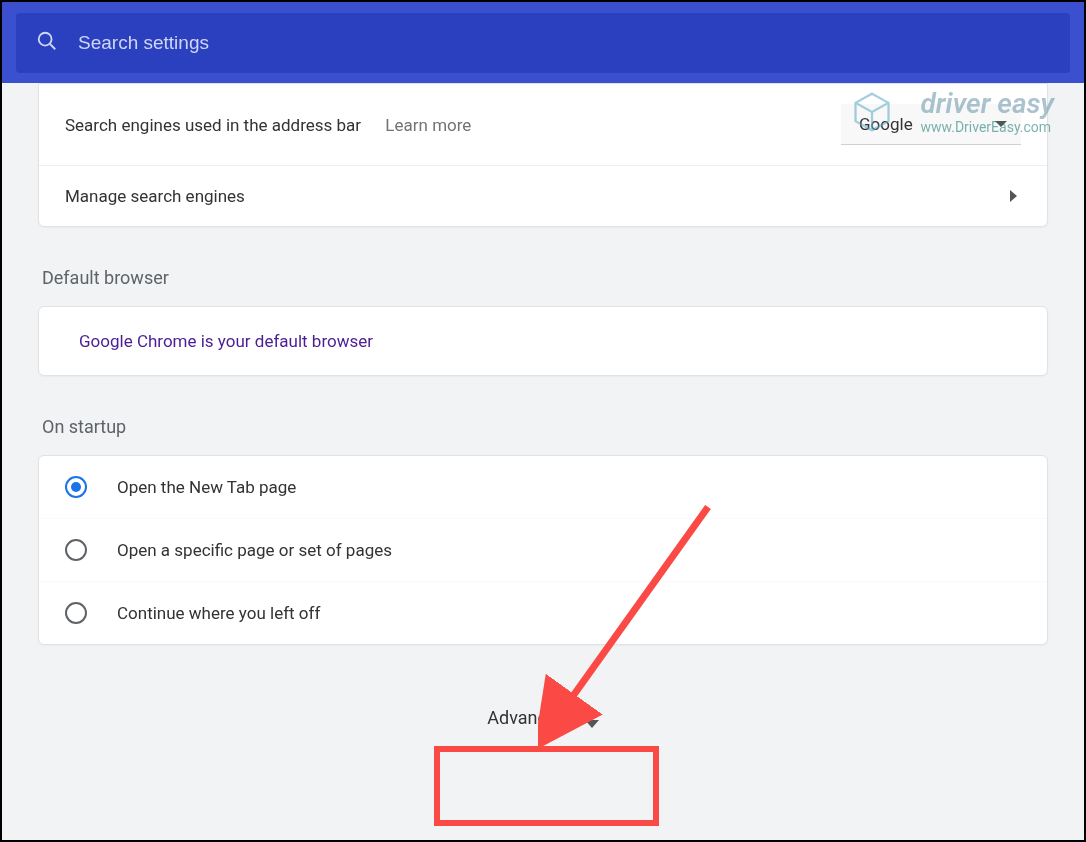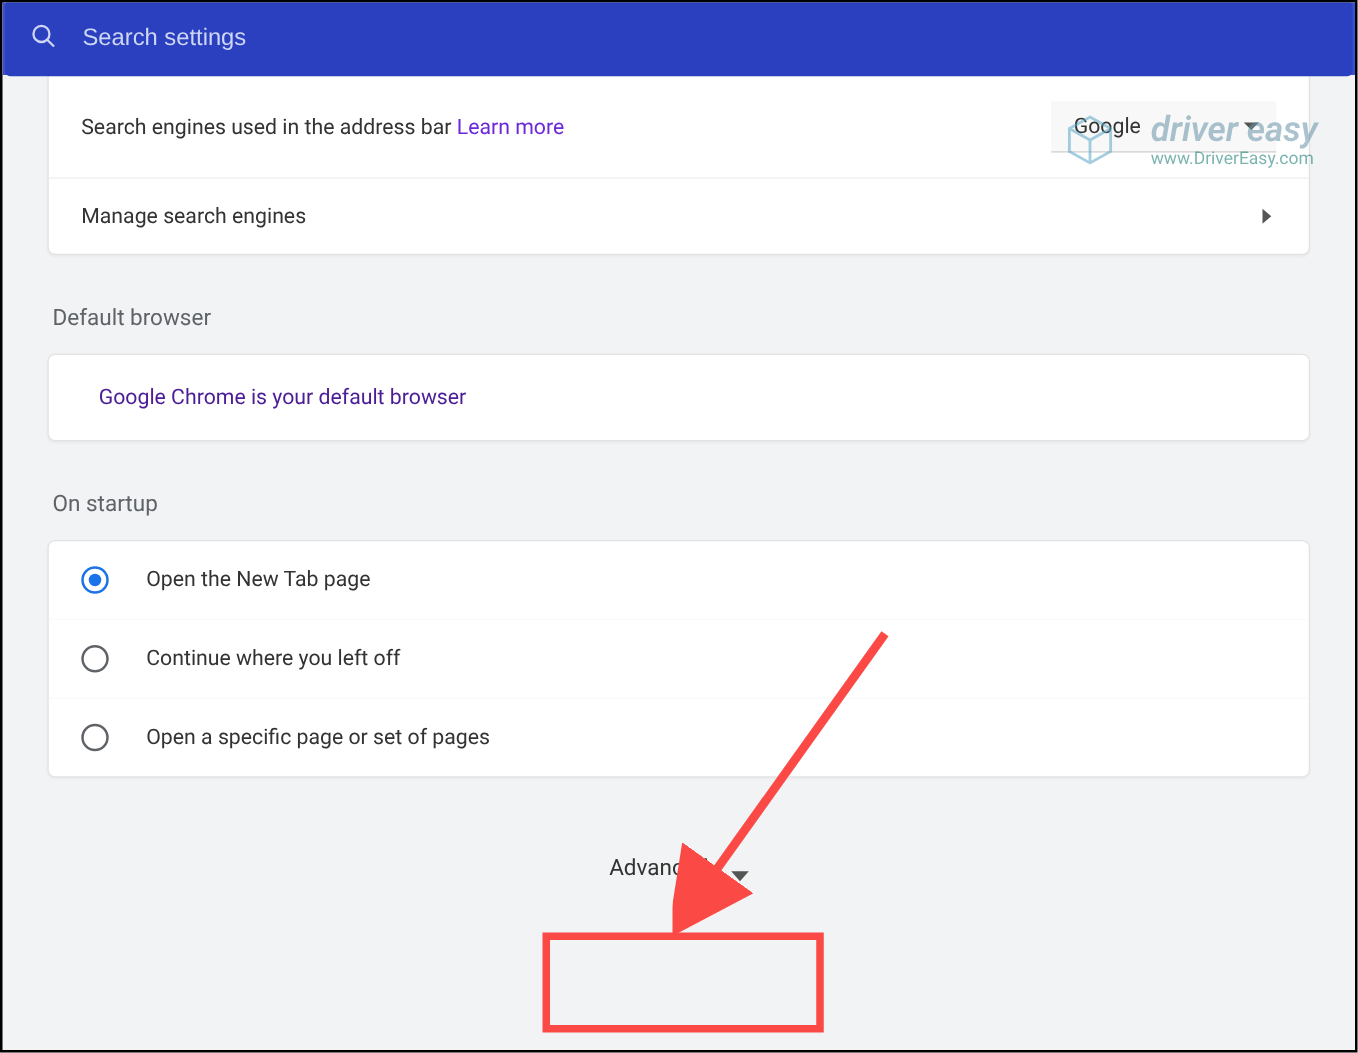--- a/index.html
+++ b/index.html
@@ -7,22 +7,22 @@
     font-family: 'Segoe UI', Roboto, Arial, sans-serif;
     background: #f1f3f4;
     width: 1086px;
     height: 842px;
     border: 2px solid #000;
     overflow: hidden;
     position: relative;
   }
   .topbar {
     background: #3b50ce;
-    padding: 10px 2px;
-    height: 58px;
+    padding: 10px 14px;
+    height: 81px;
     display: flex;
     align-items: center;
   }
   .searchbox {
     background: #2a40bf;
     border-radius: 4px;
     height: 60px;
     width: 100%;
     display: flex;
     align-items: center;
@@ -52,21 +52,21 @@
   .row {
     padding: 20px 26px;
     display: flex;
     align-items: center;
     font-size: 17px;
     color: #333;
     position: relative;
   }
   .row + .row { border-top: 1px solid #eee; }
   .row .lbl { flex: 1; }
-  .link { color: #6d28d9; text-decoration: none; margin-left: 0; }
+  .link { color: #737373; text-decoration: none; margin-left: 20px; }
   .select-like {
     background: #f8f8f8;
     border-bottom: 1px solid #d0d0d0;
     padding: 10px 60px 10px 18px;
     font-size: 17px;
     color: #333;
     position: relative;
     min-width: 180px;
   }
   .select-caret {
@@ -199,25 +199,25 @@
   <div class="section-title">On startup</div>
   <div class="card">
     <div class="radio-row">
       <span class="radio-outer checked">
           <span class="radio-inner"></span>
         </span>
       <span>Open the New Tab page</span>
     </div>
     <div class="radio-row">
       <span class="radio-outer"></span>
-      <span>Continue where you left off</span>
+      <span>Open a specific page or set of pages</span>
     </div>
     <div class="radio-row">
       <span class="radio-outer"></span>
-      <span>Open a specific page or set of pages</span>
+      <span>Continue where you left off</span>
     </div>
   </div>
 
   <div class="advanced-wrap">
     <div class="advanced-btn">
       <span>Advanced</span>
       <span class="advanced-caret"></span>
     </div>
   </div>
 

